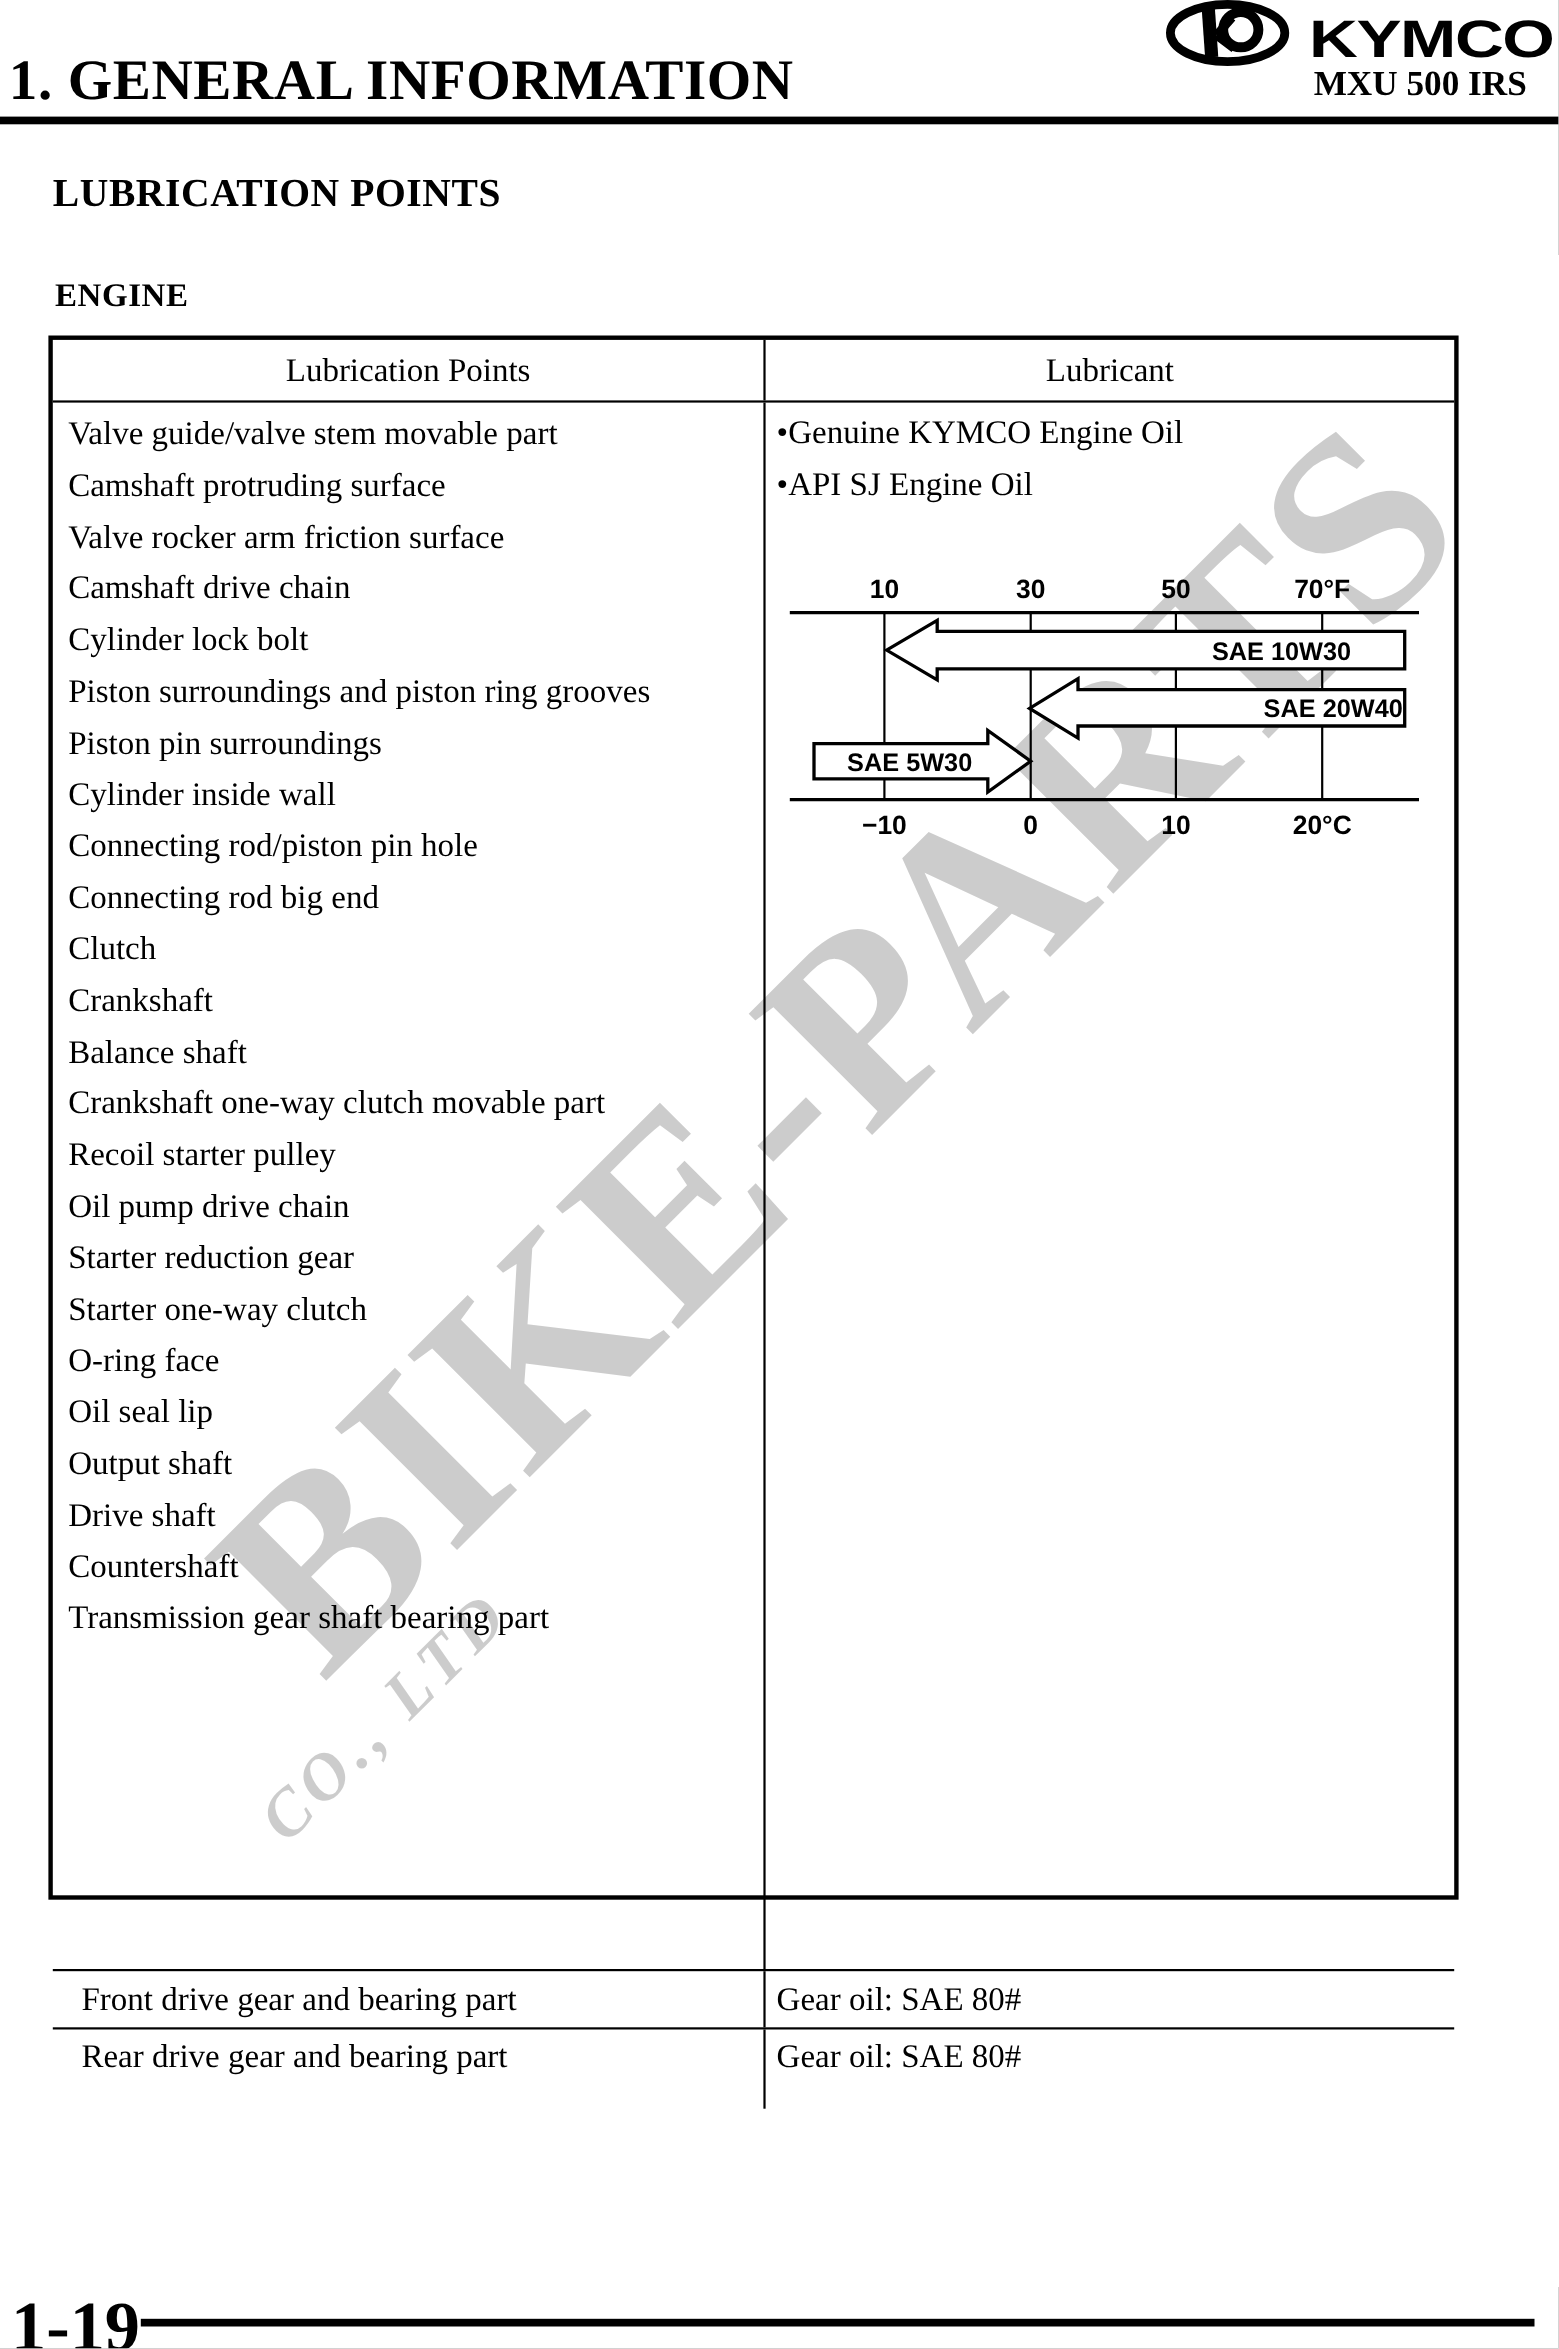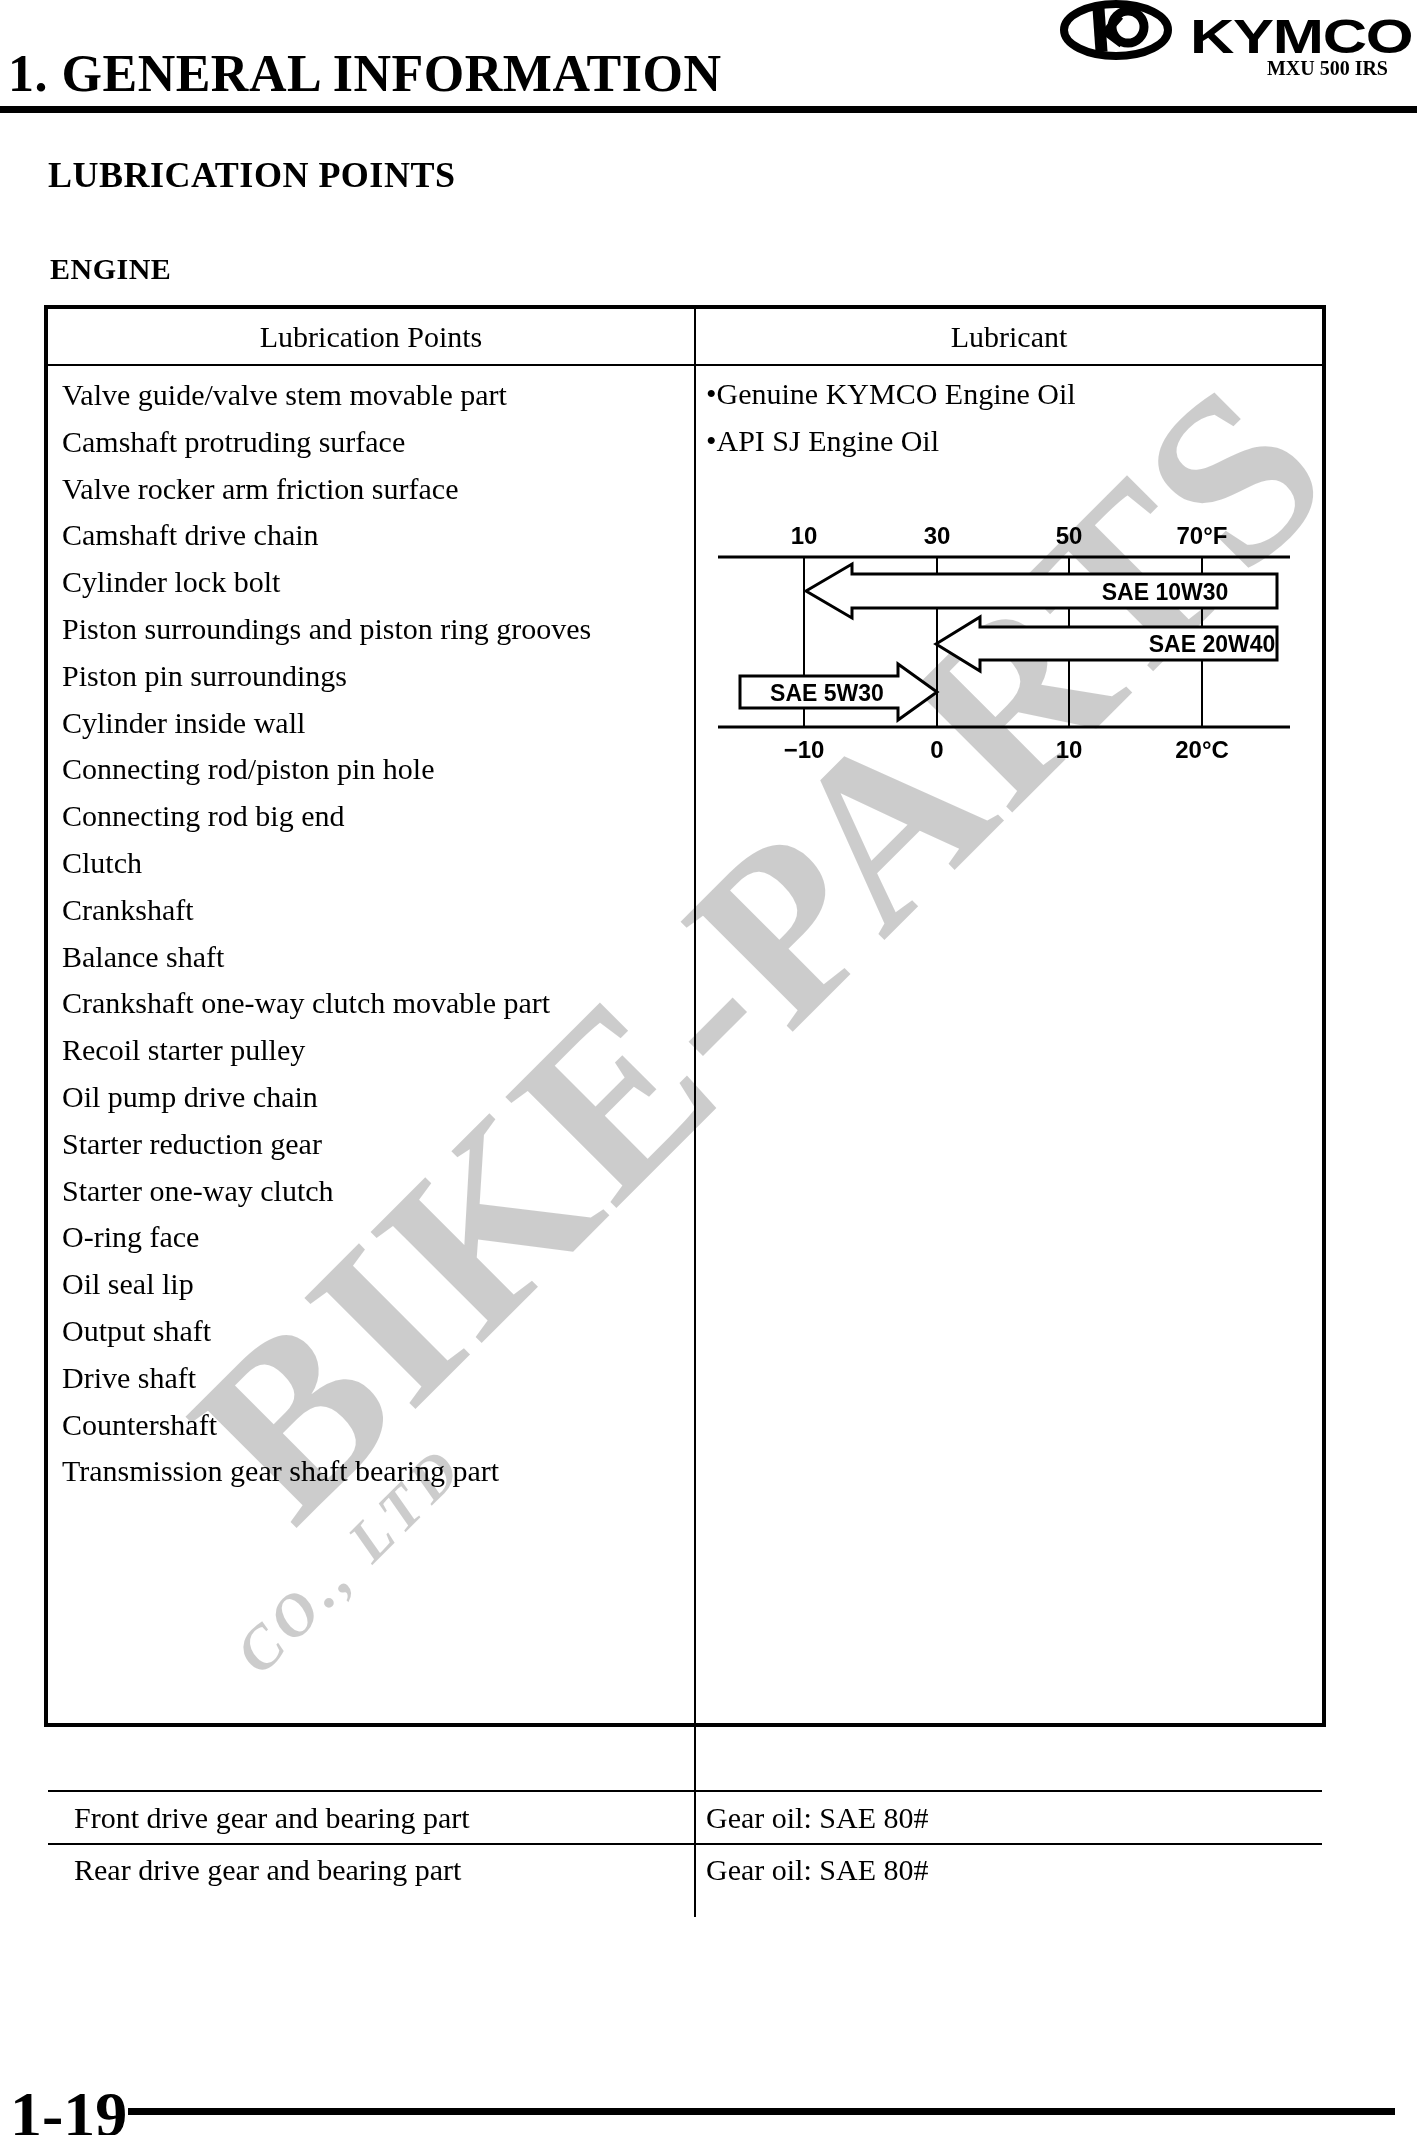--- a/index.html
+++ b/index.html
@@ -28,21 +28,21 @@
   .z1 { z-index:1; }
 
   
   .chapter-title { left:8px; top:44px; font-size:52px; font-weight:bold; letter-spacing:0.5px; white-space:nowrap; }
   .brand-logo { left:1058px; top:0px; }
   .brand-name {
     left:1190px; top:9px; font-family:"Liberation Sans", sans-serif;
     font-size:48px; font-weight:bold; letter-spacing:-1px;
     transform:scaleX(1.28); transform-origin:left top; white-space:nowrap;
   }
-  .model-name { right:29px; top:57px; font-size:20px; font-weight:bold; white-space:nowrap;text-align:center; }
+  .model-name { right:29px; top:57px; font-size:32px; font-weight:bold; white-space:nowrap;text-align:center; }
   .rule-top { left:0; top:106px; width:1417px; height:7px; background:#000; }
 
   .section-title { left:48px; top:154px; font-size:36px; font-weight:bold; letter-spacing:0.5px; }
   .subsection-title { left:50px; top:252px; font-size:30px; font-weight:bold; letter-spacing:0.5px;text-align:center; }
 
   
   .lube-table {
     left:44px; top:305px; width:1282px; height:1422px;
     border:4px solid #000; box-sizing:border-box; background:transparent;
   }

